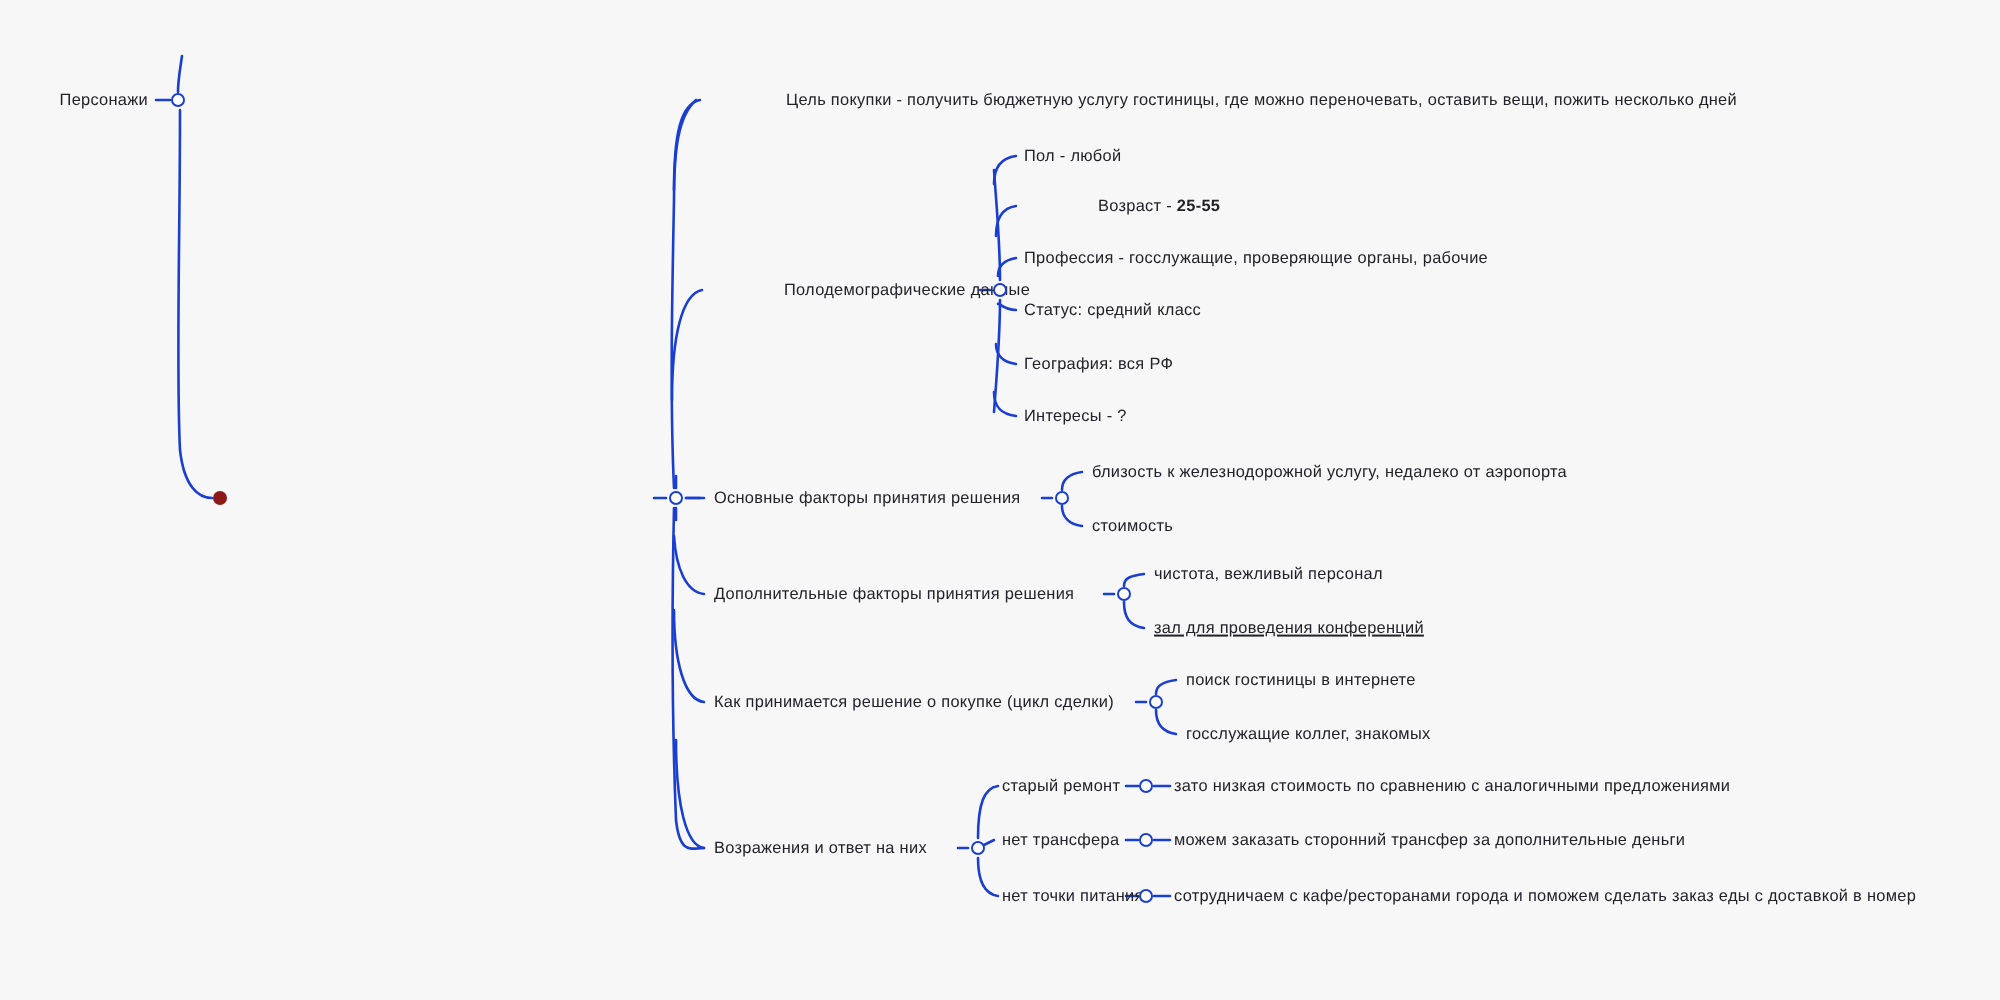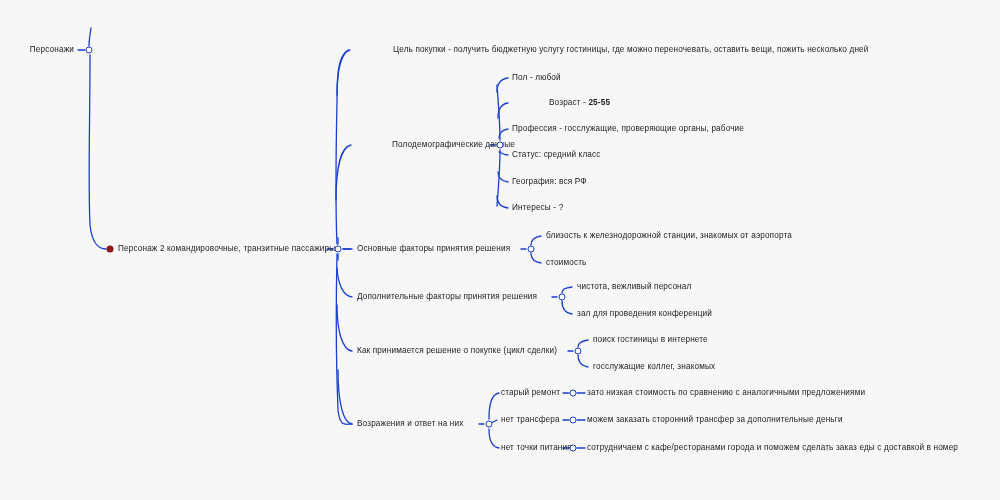--- a/index.html
+++ b/index.html
@@ -127,43 +127,42 @@
       <path d="M 577 420 L 585 420"></path>
       <path d="M 563 448 L 569 448"></path>
       <path d="M 577 448 L 585 448"></path>
     </g>
   </svg>
 
   <div class="node left" style="left:74px; top:50px;">Персонажи</div>
   <div class="jnode" style="left:89px; top:50px;"></div>
 
   <div class="rootbullet" style="left:110px; top:249px;"></div>
-  <div class="node right" style="left:118px; top:249px;">Персонаж 2 командировочные, транзитные пассажиры</div>
   <div class="jnode" style="left:338px; top:249px;"></div>
 
   <div class="node right" style="left:357px; top:50px;padding-left:36px;">Цель покупки - получить бюджетную услугу гостиницы, где можно переночевать, оставить вещи, пожить несколько дней</div>
 
   <div class="node right" style="left:367px; top:145px;padding-left:25px;">Полодемографические данные</div>
   <div class="jnode" style="left:500px; top:145px;"></div>
   <div class="node right" style="left:512px; top:78px;">Пол - любой</div>
   <div class="node right" style="left:512px; top:103px;padding-left:37px;"><span>Возраст - </span><span class="b">25-55</span></div>
   <div class="node right" style="left:512px; top:129px;">Профессия - госслужащие, проверяющие органы, рабочие</div>
   <div class="node right" style="left:512px; top:155px;">Статус: средний класс</div>
   <div class="node right" style="left:512px; top:182px;">География: вся РФ</div>
   <div class="node right" style="left:512px; top:208px;">Интересы - ?</div>
 
   <div class="node right" style="left:357px; top:249px;">Основные факторы принятия решения</div>
   <div class="jnode" style="left:531px; top:249px;"></div>
-  <div class="node right" style="left:546px; top:236px;">близость к железнодорожной станции, знакомых от аэропорта</div>
+  <div class="node right" style="left:546px; top:236px;">близость к железнодорожной услугу, недалеко от аэропорта</div>
   <div class="node right" style="left:546px; top:263px;">стоимость</div>
 
   <div class="node right" style="left:357px; top:297px;">Дополнительные факторы принятия решения</div>
   <div class="jnode" style="left:562px; top:297px;"></div>
   <div class="node right" style="left:577px; top:287px;">чистота, вежливый персонал</div>
-  <div class="node right" style="left:577px; top:314px;">зал для проведения конференций</div>
+  <div class="node right" style="left:577px; top:314px;text-decoration:underline;">зал для проведения конференций</div>
 
   <div class="node right" style="left:357px; top:351px;">Как принимается решение о покупке (цикл сделки)</div>
   <div class="jnode" style="left:578px; top:351px;"></div>
   <div class="node right" style="left:593px; top:340px;">поиск гостиницы в интернете</div>
   <div class="node right" style="left:593px; top:367px;">госслужащие коллег, знакомых</div>
 
   <div class="node right" style="left:357px; top:424px;">Возражения и ответ на них</div>
   <div class="jnode" style="left:489px; top:424px;"></div>
 
   <div class="node right" style="left:501px; top:393px;">старый ремонт</div>

